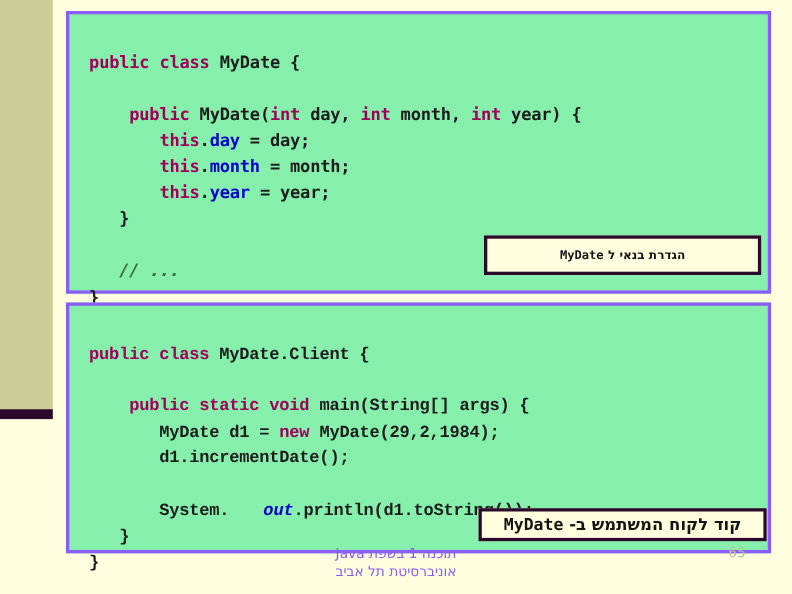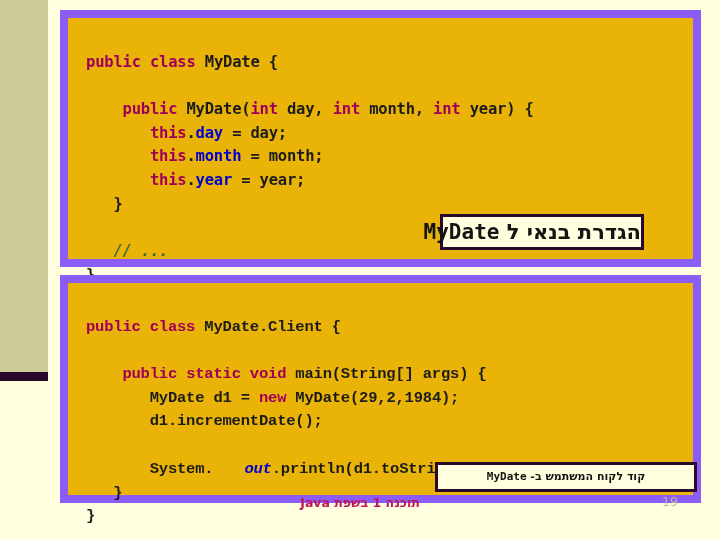--- a/index.html
+++ b/index.html
@@ -29,22 +29,22 @@
     left: 0;
     top: 372px;
     width: 48px;
     height: 9px;
     background: #2A0A2A;
   }
 
   
   .code-box {
     position: absolute;
-    background: #eab308;
-    border: 8px solid #8b5cf6;
+    background: #86efac;
+    border: 3px solid #8b5cf6;
     box-sizing: border-box;
     font-family: "DejaVu Sans Mono", "Liberation Mono", monospace;
     font-size: 15.5px;
     font-weight: bold;
     line-height: 23.7px;
     color: #1C1C1C;
     white-space: pre;
     letter-spacing: -0.2px;
   }
   #code-box-top {
@@ -81,51 +81,50 @@
     direction: rtl;
     text-align: center;
     font-family: "DejaVu Sans", "Liberation Sans", sans-serif;
     font-weight: bold;
     color: #141414;
     white-space: nowrap;
   }
   #callout-constructor {
     left: 440px;
     top: 214px;
-    width: 204px;
+    width: 252px;
     height: 36px;
-    font-size: 21px;
+    font-size: 11px;
     line-height: 30px;
   }
   #callout-client {
     left: 435px;
     top: 462px;
     width: 262px;
     height: 30px;
-    font-size: 11px;
+    font-size: 15px;
     line-height: 24px;
   }
   .callout .mono {
     font-family: "DejaVu Sans Mono", "Liberation Mono", monospace;
     font-weight: bold;
   }
 
   
   #footer {
     position: absolute;
     left: 0;
     top: 494px;
     width: 720px;
     text-align: center;
     direction: rtl;
     font-family: "DejaVu Sans", "Liberation Sans", sans-serif;
     font-size: 12.5px;
-    color: #be185d;
+    color: #8b5cf6;
     line-height: 17px;
-    font-weight: bold;
   }
   #footer .fl { display: block; }
 
   #page-number {
     position: absolute;
     right: 42px;
     top: 494px;
     font-family: "DejaVu Sans", "Liberation Sans", sans-serif;
     font-size: 12.5px;
     color: #BDBD9A;
@@ -150,15 +149,16 @@
   <span class="mono">MyDate</span>
 </div>
 
 <div id="callout-client" class="callout">
   <span>קוד לקוח המשתמש ב-</span>
   <span class="mono">MyDate</span>
 </div>
 
 <div id="footer">
   <span class="fl"><span>תוכנה 1 בשפת</span> <span>Java</span></span>
+  <span class="fl">אוניברסיטת תל אביב</span>
 </div>
 
-<div id="page-number">19</div>
+<div id="page-number">65</div>
 
 </body></html>

